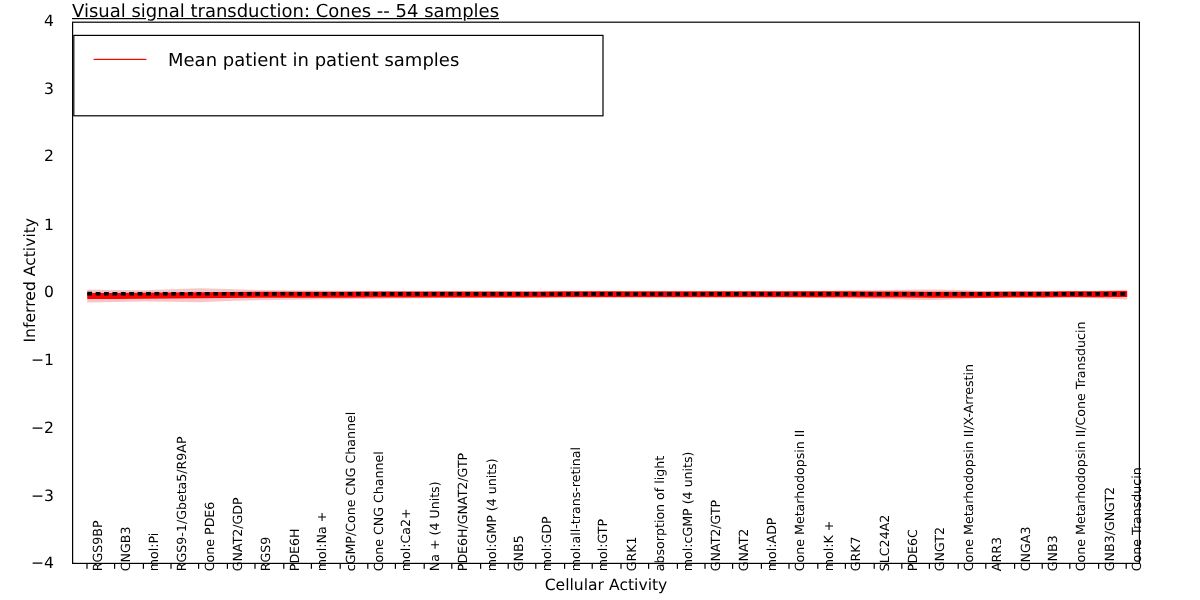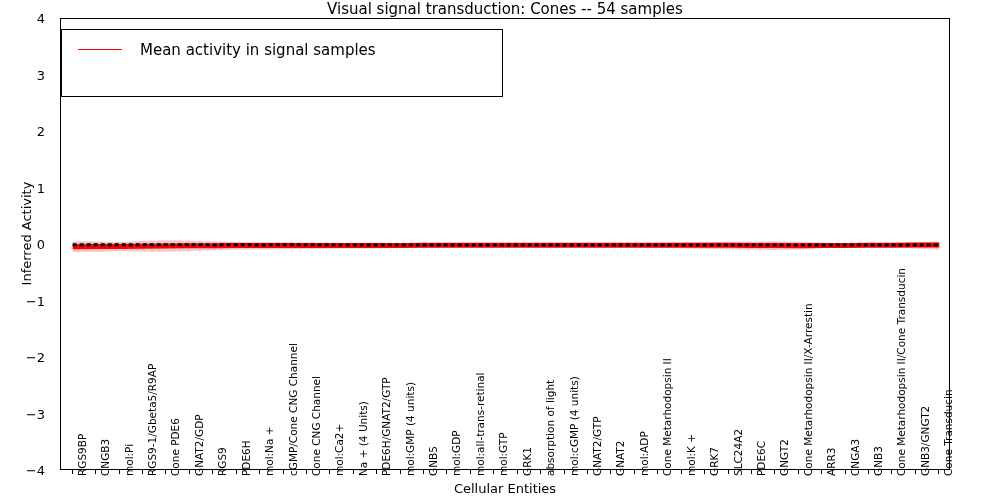--- a/index.html
+++ b/index.html
@@ -20,24 +20,25 @@
     width: 1000px;
     height: 500px;
   }
   .chart-title {
     position: absolute;
     left: 60px;
     top: 0px;
     width: 890px;
     height: 18px;
     line-height: 18px;
-    text-align: center;
+    text-align: left;
     font-size: 15px;
     color: #000000;
     white-space: nowrap;
+    text-decoration: underline;
   }
   .ylabel {
     position: absolute;
     left: -94px;
     top: 226px;
     width: 240px;
     text-align: center;
     font-size: 13px;
     color: #000000;
     transform: rotate(-90deg);
@@ -247,22 +248,22 @@
       <div class="xtick-mark" style="left: 868.026px;"></div>
       <div class="xtick-label" style="left: 872.026px;">GNB3</div>
       <div class="xtick-mark" style="left: 891.447px;"></div>
       <div class="xtick-label" style="left: 895.447px;">Cone Metarhodopsin II/Cone Transducin</div>
       <div class="xtick-mark" style="left: 914.868px;"></div>
       <div class="xtick-label" style="left: 918.868px;">GNB3/GNGT2</div>
       <div class="xtick-mark" style="left: 938.289px;"></div>
       <div class="xtick-label" style="left: 942.289px;">Cone Transducin</div>
     </div>
 
-  <div class="xlabel">Cellular Entities</div>
+  <div class="xlabel">Cellular Activity</div>
 
   <div id="legend">
     <div class="legend-row">
       <span class="legend-swatch" style="border-top-color:#ff0000"></span>
-      <span class="legend-text">Mean activity in signal samples</span>
+      <span class="legend-text">Mean patient in patient samples</span>
     </div>
   </div>
 
 </div>
 
 </body></html>

